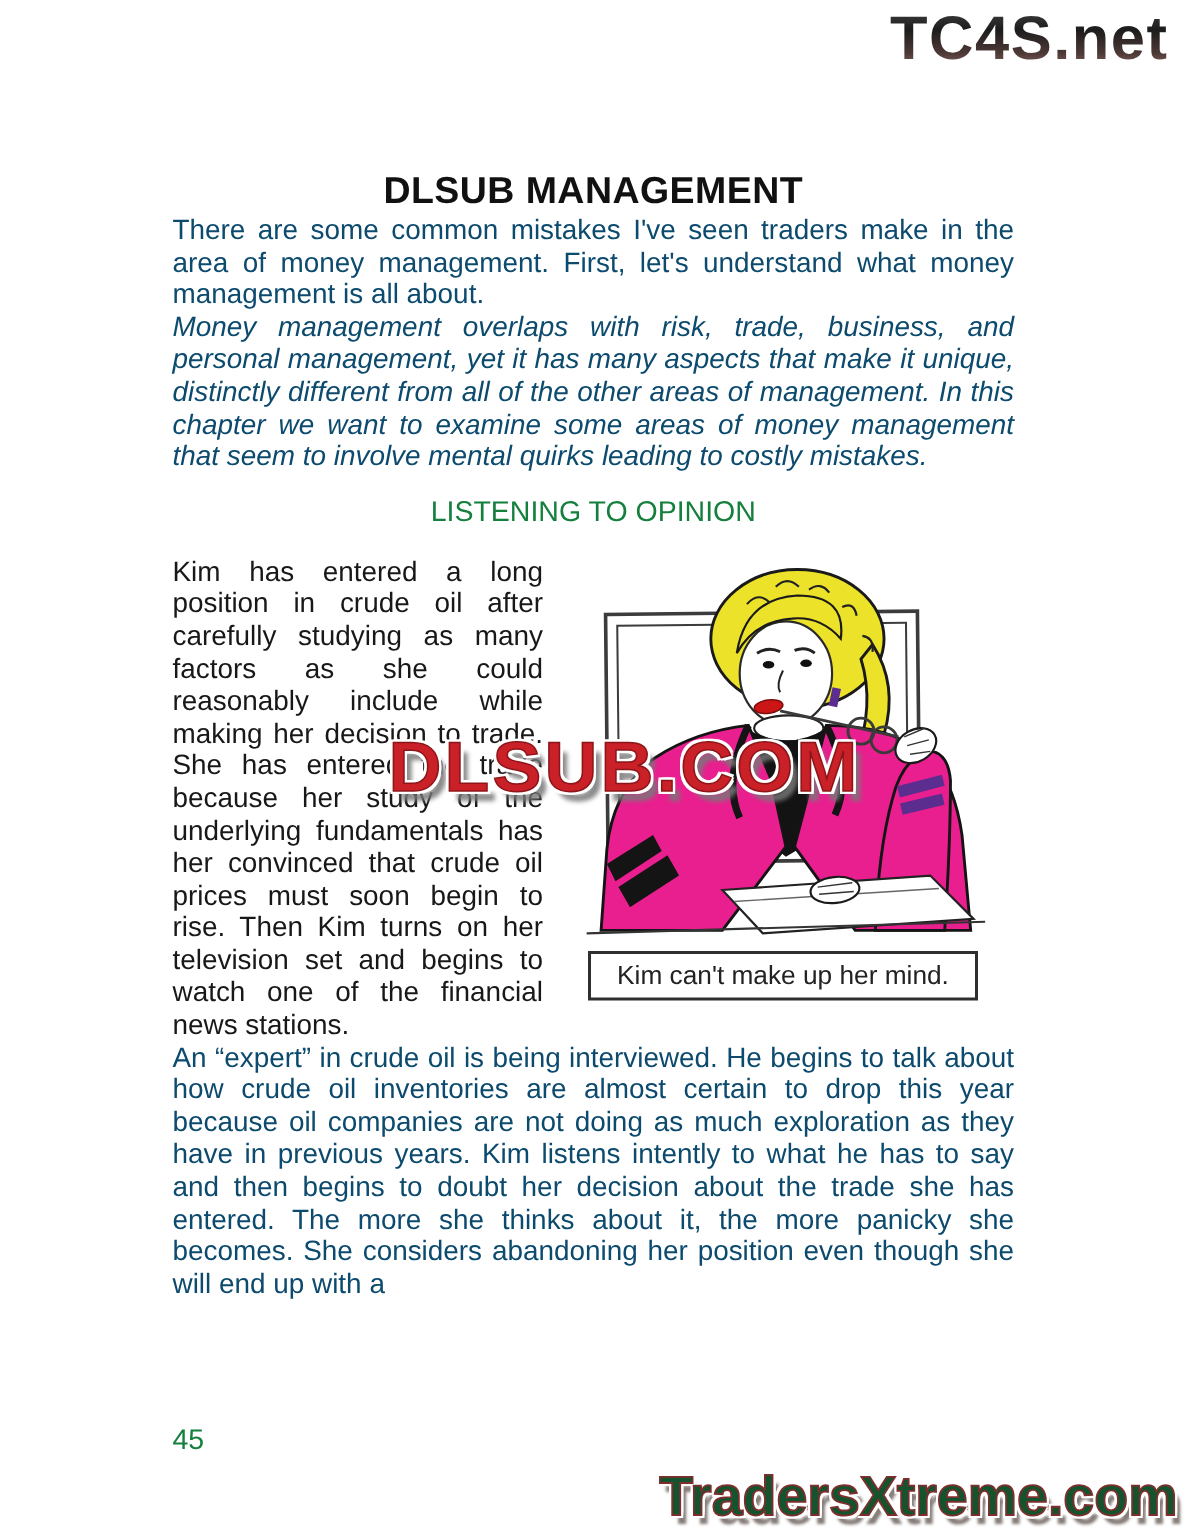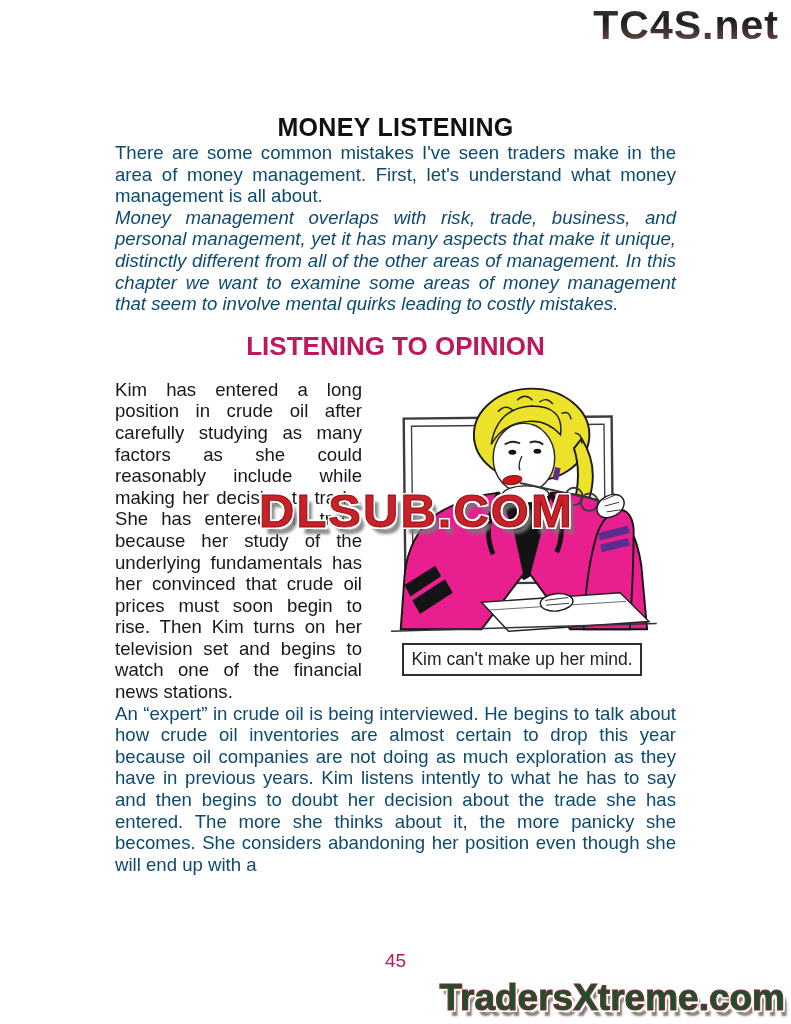--- a/index.html
+++ b/index.html
@@ -23,66 +23,66 @@
 
   .chapter-title { margin:0; text-align:center; font-size:37px; font-weight:400; color:#141414; }
   .chapter-subtitle { margin:24px 0 0; text-align:center; font-size:25px; font-weight:bold; letter-spacing:.3px; color:#111; }
 
   p.body {
     font-size:18.6px; line-height:21.6px; text-align:justify;
     margin:0; color:#0c4a6e;
   }
   .p1 { margin-top:27px; }
   .p2 { margin-top:20px;font-style:italic; }
-  .section-heading { margin:16px 0 0; text-align:center; font-size:26px; font-weight:bold; color:#be185d; }
+  .section-heading { margin:16px 0 0; text-align:center; font-size:19px; font-weight:normal; color:#15803d; }
 
   .two-col { display:flex; margin-top:17px; }
   .col-text { width:247px; font-size:18.6px; line-height:21.6px; text-align:justify; color:#181818; }
   .col-figure { width:314px; margin-left:0; padding-left:6px; }
   .figure-svg { display:block; }
 
   .caption-box {
-    width:240px; margin:6px auto 0; border:2px solid #2f2f2f;
+    width:260px; margin:6px auto 0; border:2px solid #2f2f2f;
     padding:4px 2px; text-align:center; font-size:17.5px; color:#222; background:#fff;
   }
 
   .p-cont { margin-top:1px; }
 
   .watermark {
     position:absolute; left:259px; top:483px; z-index:30;
     font-size:47px; font-weight:bold; letter-spacing:2px;
     transform:scaleX(1.04); transform-origin:left top;
     color:#c92127; -webkit-text-stroke:1px #8d1418;
     text-shadow:
       -2px -2px 0 #fff, 2px -2px 0 #fff, -2px 2px 0 #fff, 2px 2px 0 #fff,
       -2px 0 0 #fff, 2px 0 0 #fff, 0 -2px 0 #fff, 0 2px 0 #fff,
       5px 7px 3px rgba(120,120,120,.85);
   }
 
-  .page-number { position:absolute; top:950px; left:115px; width:561px; text-align:center; font-size:19px; color:#be185d; }
+  .page-number { position:absolute; top:950px; left:115px; width:561px; font-size:19px; color:#15803d; }
 
   .footer-logo {
     position:absolute; right:6px; top:977px; z-index:30;
     font-size:37px; font-weight:bold; letter-spacing:0;
     color:#14532d; -webkit-text-stroke:1.2px #7e2f2d;
     text-shadow:
       -2px -2px 0 #fff, 2px -2px 0 #fff, -2px 2px 0 #fff, 2px 2px 0 #fff,
       -2px 0 0 #fff, 2px 0 0 #fff, 0 -2px 0 #fff, 0 2px 0 #fff,
       4px 6px 2px rgba(104,92,87,.8);
   }
 </style>
 </head>
 <body>
 
 <div class="page">
 
   <div class="header-logo">TC4S.net</div>
 
   <div class="content">
-    <h2 class="chapter-subtitle">MONEY LISTENING</h2>
+    <h2 class="chapter-subtitle">DLSUB MANAGEMENT</h2>
 
     <p class="body p1">There are some common mistakes I've seen traders make in the area of money management.  First, let's understand what money management is all about.</p>
     <p class="body p2">Money management overlaps with risk, trade, business, and personal management, yet it has many aspects that make it unique, distinctly different from all of the other areas of management.  In this chapter we want to examine some areas of money management that seem to involve mental quirks leading to costly mistakes.</p>
 
     <h3 class="section-heading">LISTENING TO OPINION</h3>
 
     <div class="two-col">
       <div class="col-text">Kim has entered a long position in crude oil after carefully studying as many factors as she could reasonably include while making her decision to trade.  She has entered the trade because her study of the underlying fundamentals has her convinced that crude oil prices must soon begin to rise.  Then Kim turns on her television set and begins to watch one of the financial news stations.</div>
 
       <figure class="col-figure" style="margin:0;">

